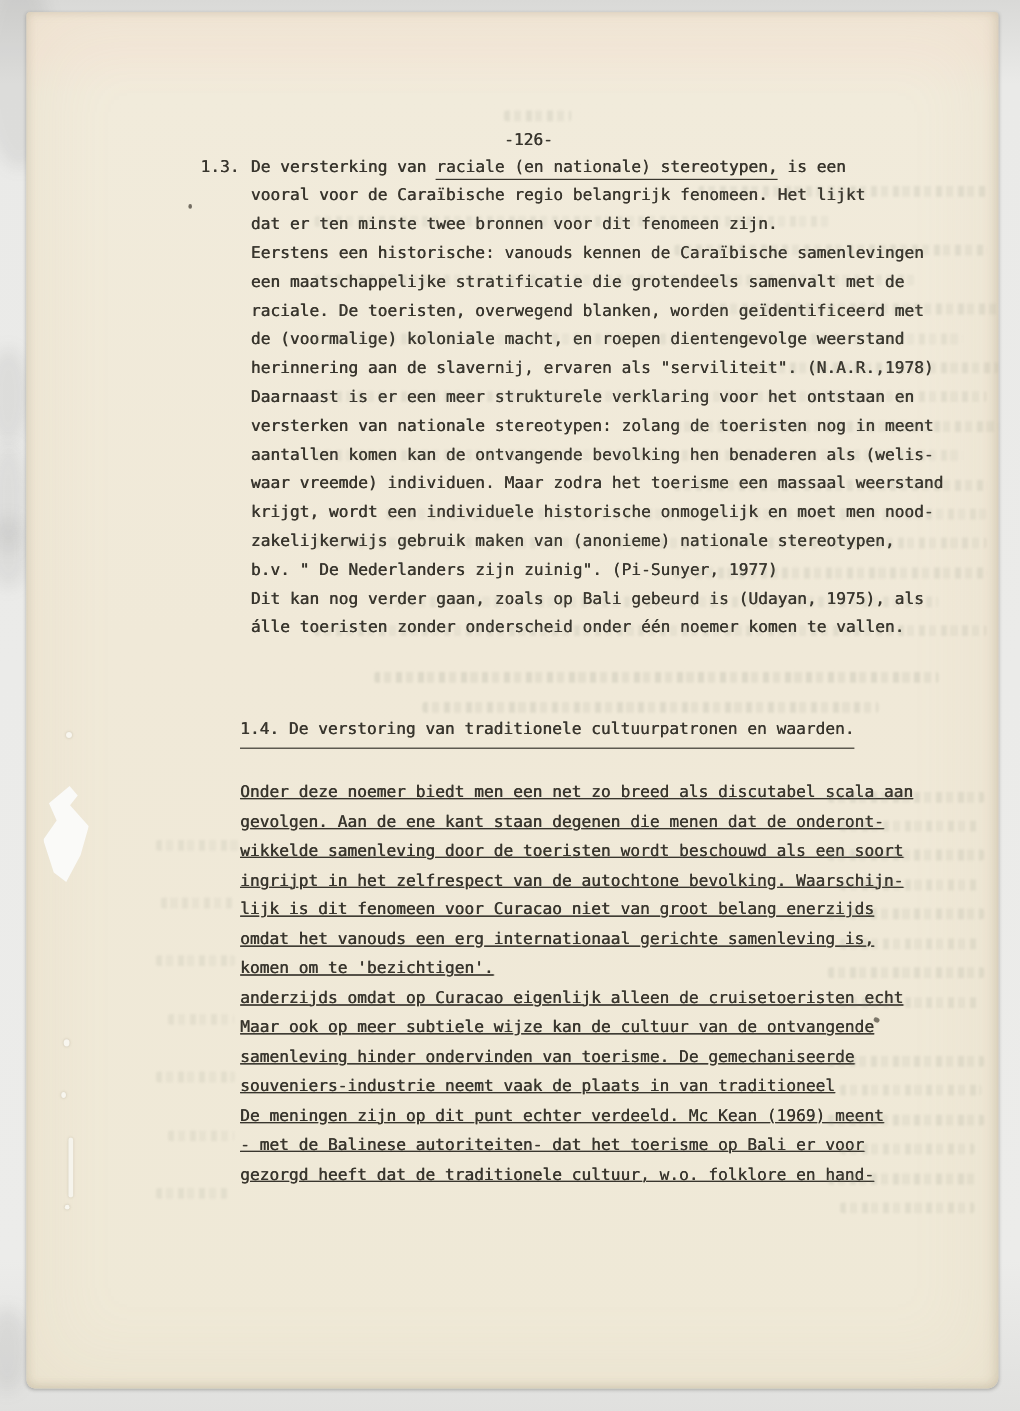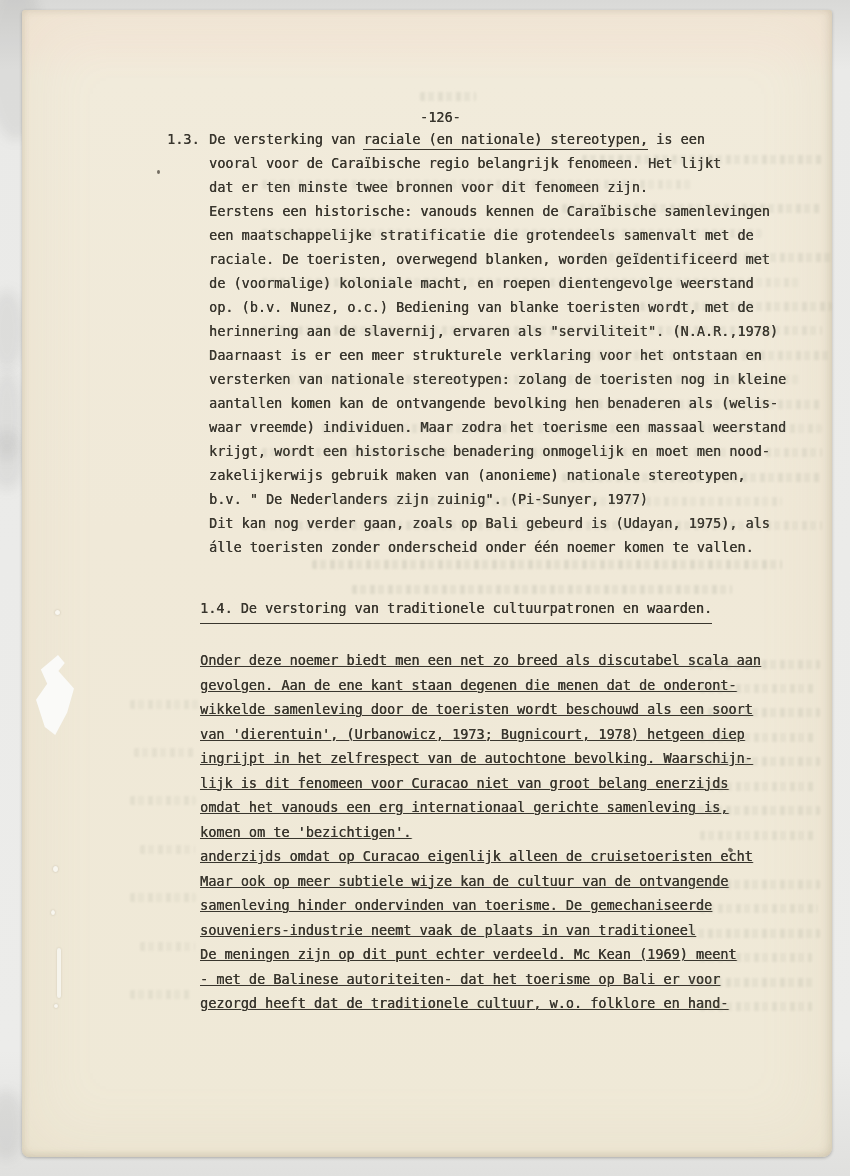--- a/index.html
+++ b/index.html
@@ -69,44 +69,42 @@
     <span class="tline secnum">1.3.</span>
     <div class="body13">
       <div class="tline"><span>De versterking van </span><span class="ul">raciale (en nationale) stereotypen,</span><span> is een</span></div>
       <div>
           <div class="tline">vooral voor de Caraïbische regio belangrijk fenomeen. Het lijkt</div>
           <div class="tline">dat er ten minste twee bronnen voor dit fenomeen zijn.</div>
           <div class="tline">Eerstens een historische: vanouds kennen de Caraïbische samenlevingen</div>
           <div class="tline">een maatschappelijke stratificatie die grotendeels samenvalt met de</div>
           <div class="tline">raciale. De toeristen, overwegend blanken, worden geïdentificeerd met</div>
           <div class="tline">de (voormalige) koloniale macht, en roepen dientengevolge weerstand</div>
-          <div class="tline">op. (b.v. Nunez, o.c.) Bediening van blanke toeristen wordt, met de</div>
           <div class="tline">herinnering aan de slavernij, ervaren als "serviliteit". (N.A.R.,1978)</div>
           <div class="tline">Daarnaast is er een meer strukturele verklaring voor het ontstaan en</div>
-          <div class="tline">versterken van nationale stereotypen: zolang de toeristen nog in kleine</div>
+          <div class="tline">versterken van nationale stereotypen: zolang de toeristen nog in meent</div>
           <div class="tline">aantallen komen kan de ontvangende bevolking hen benaderen als (welis-</div>
           <div class="tline">waar vreemde) individuen. Maar zodra het toerisme een massaal weerstand</div>
-          <div class="tline">krijgt, wordt een historische benadering onmogelijk en moet men nood-</div>
+          <div class="tline">krijgt, wordt een individuele historische onmogelijk en moet men nood-</div>
           <div class="tline">zakelijkerwijs gebruik maken van (anonieme) nationale stereotypen,</div>
           <div class="tline">b.v. " De Nederlanders zijn zuinig". (Pi-Sunyer, 1977)</div>
           <div class="tline">Dit kan nog verder gaan, zoals op Bali gebeurd is (Udayan, 1975), als</div>
           <div class="tline">álle toeristen zonder onderscheid onder één noemer komen te vallen.</div>
         </div>
     </div>
   </div>
 
   <div class="sec14head">
     <span class="tline headtext">1.4. De verstoring van traditionele cultuurpatronen en waarden.</span>
   </div>
 
   <div class="sec14para">
       <div class="tline">Onder deze noemer biedt men een net zo breed als discutabel scala aan</div>
       <div class="tline">gevolgen. Aan de ene kant staan degenen die menen dat de onderont-</div>
       <div class="tline">wikkelde samenleving door de toeristen wordt beschouwd als een soort</div>
-      <div class="tline">van 'dierentuin', (Urbanowicz, 1973; Bugnicourt, 1978) hetgeen diep</div>
       <div class="tline">ingrijpt in het zelfrespect van de autochtone bevolking. Waarschijn-</div>
       <div class="tline">lijk is dit fenomeen voor Curacao niet van groot belang enerzijds</div>
       <div class="tline">omdat het vanouds een erg internationaal gerichte samenleving is,</div>
       <div class="tline">komen om te 'bezichtigen'.</div>
       <div class="tline">anderzijds omdat op Curacao eigenlijk alleen de cruisetoeristen echt</div>
       <div class="tline">Maar ook op meer subtiele wijze kan de cultuur van de ontvangende</div>
       <div class="tline">samenleving hinder ondervinden van toerisme. De gemechaniseerde</div>
       <div class="tline">souveniers-industrie neemt vaak de plaats in van traditioneel</div>
       <div class="tline">De meningen zijn op dit punt echter verdeeld. Mc Kean (1969) meent</div>
       <div class="tline">- met de Balinese autoriteiten- dat het toerisme op Bali er voor</div>

